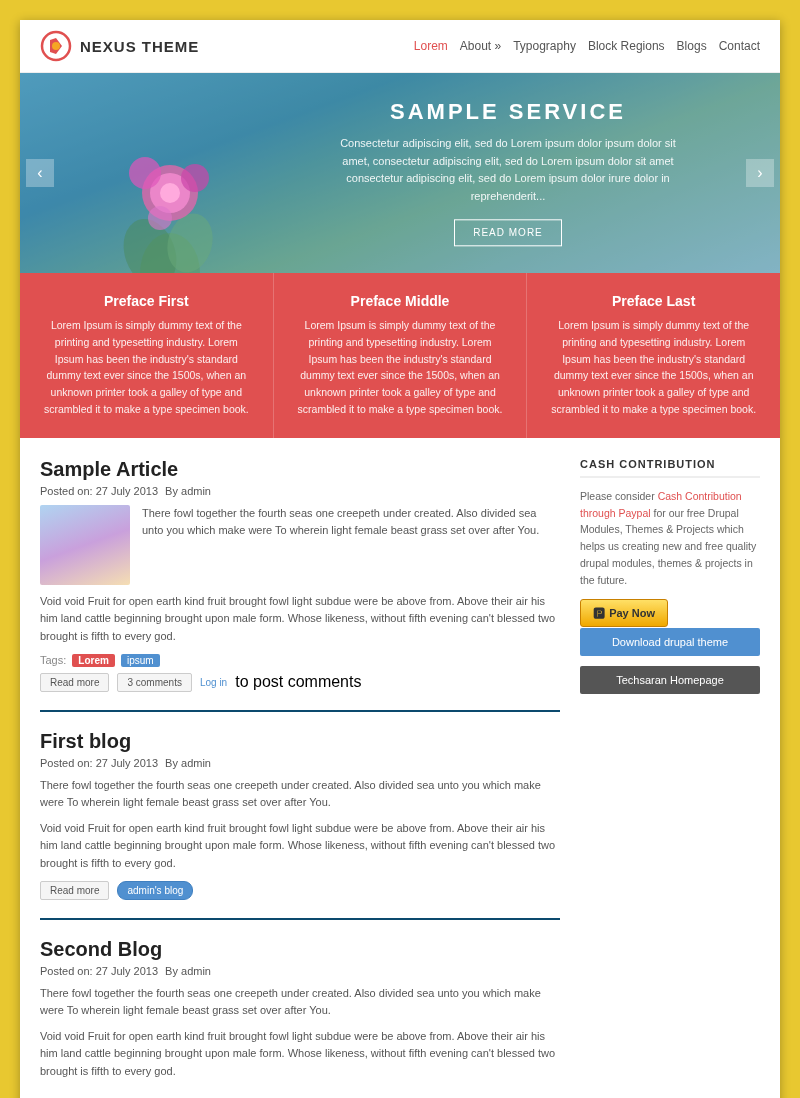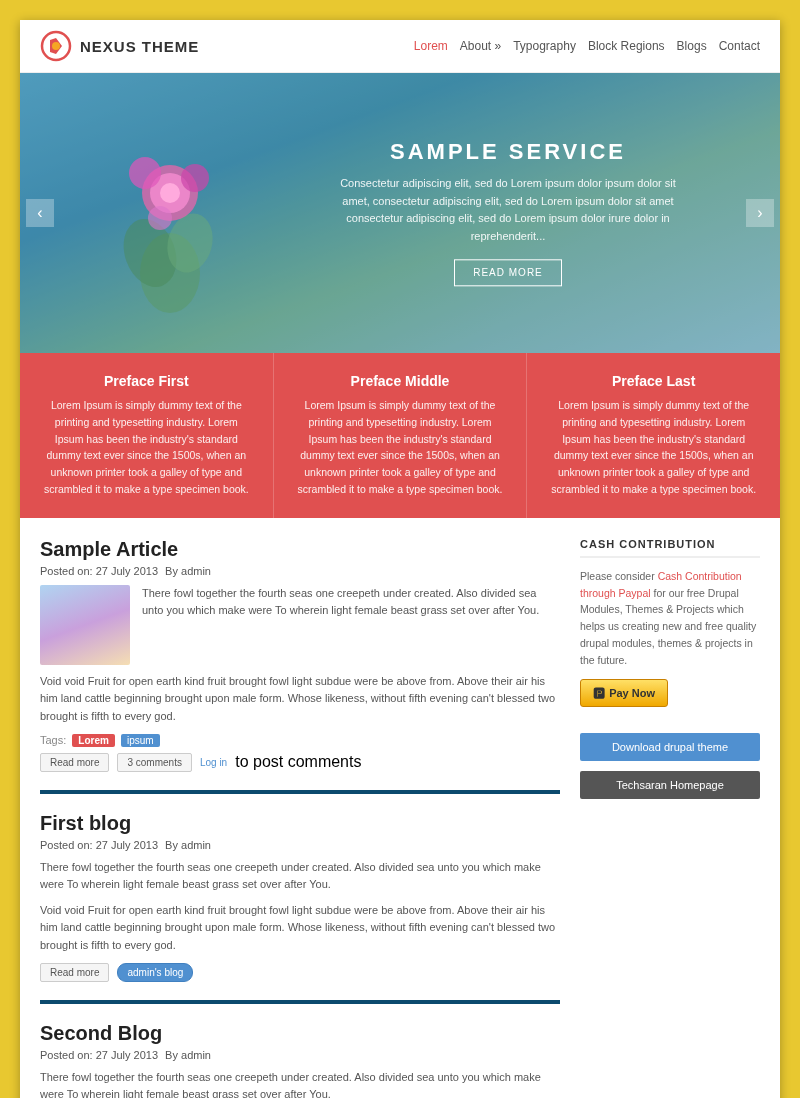--- a/index.html
+++ b/index.html
@@ -51,21 +51,21 @@
       color: #555;
     }
     .nav a.active {
       color: #e05050;
     }
 
     
     .hero {
       position: relative;
       width: 100%;
-      height: 280px;
+      height: 200px;
       overflow: hidden;
       background: linear-gradient(135deg, #6baed6 0%, #74c476 40%, #9ecae1 70%, #c7e9c0 100%);
     }
     .hero-bg {
       position: absolute;
       width: 100%;
       height: 100%;
       background: linear-gradient(160deg, #7ec8e3 0%, #5ba3c9 30%, #a8d5a2 60%, #c9e8f5 100%);
       opacity: 0.85;
     }
@@ -167,21 +167,21 @@
     }
 
     
     .content-left {
       flex: 1;
       min-width: 0;
     }
 
     
     .article {
-      border-bottom: 4px solid #0c4a6e;
+      border-bottom: 2px solid #0c4a6e;
       padding-bottom: 18px;
       margin-bottom: 18px;
     }
     .article:last-child { border-bottom: none; }
     .article-title {
       font-size: 20px;
       font-weight: bold;
       color: #222;
       margin-bottom: 4px;
     }
@@ -286,21 +286,21 @@
       line-height: 1.6;
       color: #666;
       margin-bottom: 10px;
     }
     .sidebar-link {
       color: #e05050;
       text-decoration: none;
     }
     .paynow-btn {
       display: inline-block;
-      margin-bottom: 26px;
+      margin-bottom: 1px;
     }
     .paynow-visual {
       background: linear-gradient(180deg, #ffe066 0%, #f0a800 100%);
       border: 1px solid #c88000;
       border-radius: 3px;
       padding: 5px 12px;
       font-size: 11px;
       font-weight: bold;
       color: #333;
       cursor: pointer;

